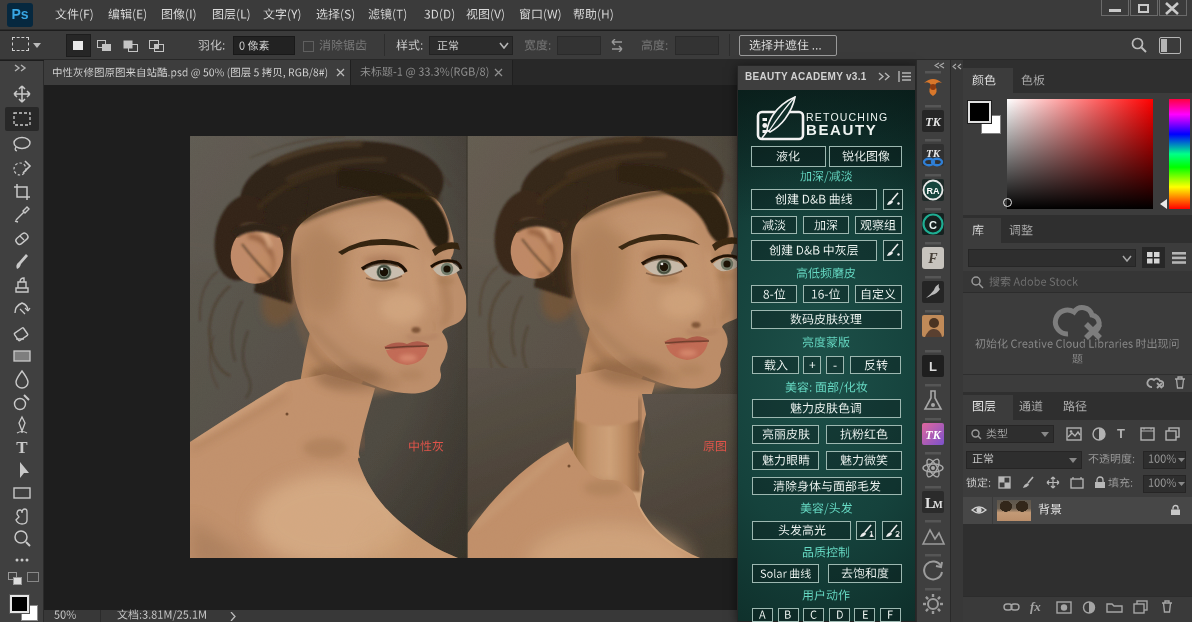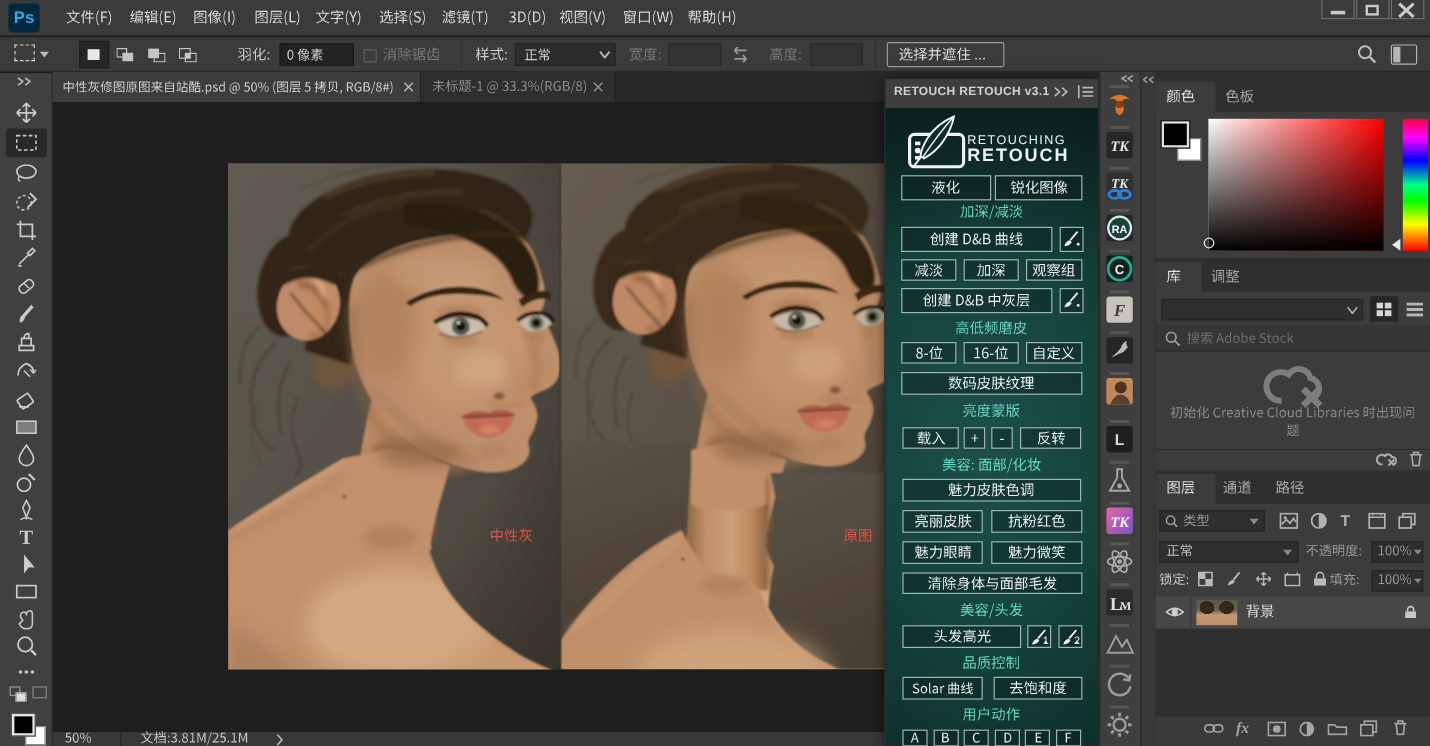--- a/index.html
+++ b/index.html
@@ -766,39 +766,39 @@
       <use href="#gr35" transform="translate(65.78,9.68) scale(0.22,-0.22)"></use>
       <use href="#gr2e" transform="translate(71.88,9.68) scale(0.22,-0.22)"></use>
       <use href="#gr31" transform="translate(74.94,9.68) scale(0.22,-0.22)"></use>
       <use href="#gr4d" transform="translate(81.05,9.68) scale(0.22,-0.22)"></use>
     </svg>
   </div>
 <svg style="position:absolute;left:230px;top:612px" width="6" height="9">
     <path d="M1 0 L5 4.5 L1 9" stroke="#bbb" stroke-width="1.3" fill="none"></path>
   </svg>
 <div style="position:absolute;left:737px;top:65px;width:179px;height:557px;background:#3e3e3e;box-shadow:0 2px 10px rgba(0,0,0,0.55);border:1px solid #262626"></div>
-<div style="position:absolute;left:745px;top:71px;font-size:10px;font-weight:bold;color:#d2d2d2;letter-spacing:0.3px">RETOUCH RETOUCH v3.1</div>
+<div style="position:absolute;left:745px;top:71px;font-size:10px;font-weight:bold;color:#d2d2d2;letter-spacing:0.3px">BEAUTY ACADEMY v3.1</div>
 <svg style="position:absolute;left:878px;top:72px" width="14" height="9">
     <path d="M1 1 L5 4.5 L1 8 M7 1 L11 4.5 L7 8" stroke="#b5b5b5" stroke-width="1.4" fill="none"></path>
   </svg>
 <svg style="position:absolute;left:898px;top:71px" width="14" height="11">
     <path d="M1 0 V11 M4 2 H13 M4 5.5 H13 M4 9 H13" stroke="#b5b5b5" stroke-width="1.4"></path>
   </svg>
 <div style="position:absolute;left:738px;top:90px;width:177px;height:531px;background:linear-gradient(180deg, rgba(6,16,14,0.5) 0%, rgba(6,16,14,0) 25%),radial-gradient(ellipse 150% 80% at 46% 52%, #1d5049 0%, #15423c 40%, #0a231f 88%)"></div>
 <svg style="position:absolute;left:755px;top:96px" width="52" height="46" viewBox="0 0 52 46">
 <rect x="3" y="16" width="45" height="27" rx="4" fill="none" stroke="#f2f2f2" stroke-width="2.6"></rect>
 <rect x="7.5" y="22" width="4.5" height="3" fill="#f2f2f2"></rect>
 <circle cx="9.8" cy="29.5" r="2.4" fill="#f2f2f2"></circle>
 <rect x="7.5" y="34" width="4.5" height="3" fill="#f2f2f2"></rect>
 <path d="M40,1 Q 26,7 18,19 Q 13,27 12,34 L 15,36 Q 24,31 30,23 Q 38,12 40,1 Z" fill="#0e2d28" stroke="#f2f2f2" stroke-width="1.6"></path>
 <path d="M40,1 Q 28,14 14,35" stroke="#f2f2f2" stroke-width="1.2" fill="none"></path>
 <path d="M13,34 L 7,42" stroke="#f2f2f2" stroke-width="1.6"></path>
 </svg>
 <div style="position:absolute;left:806px;top:111px;font-size:10.5px;color:#eef4f1;letter-spacing:1.2px;font-family:'Liberation Sans',sans-serif">RETOUCHING</div>
-<div style="position:absolute;left:806px;top:121px;font-size:15px;font-weight:bold;color:#eef4f1;letter-spacing:1.6px;font-family:'Liberation Sans',sans-serif">RETOUCH</div>
+<div style="position:absolute;left:806px;top:121px;font-size:15px;font-weight:bold;color:#eef4f1;letter-spacing:1.6px;font-family:'Liberation Sans',sans-serif">BEAUTY</div>
 <div style="border:1px solid #9db8b1;background:rgba(8,24,22,0.35);position:absolute;left:751px;top:146px;width:75px;height:21px"></div>
 <div style="position:absolute;left:776px;top:150px">
     <svg width="24" height="16" viewBox="0 0 24 16" fill="#eef4f1" style="display:block;overflow:visible">
       <use href="#gr6db2" transform="translate(0.0,10.56) scale(0.24,-0.24)"></use>
       <use href="#gr5316" transform="translate(12.0,10.56) scale(0.24,-0.24)"></use>
     </svg>
   </div>
 <div style="border:1px solid #9db8b1;background:rgba(8,24,22,0.35);position:absolute;left:829px;top:146px;width:73px;height:21px"></div>
 <div style="position:absolute;left:842px;top:150px">
     <svg width="48" height="16" viewBox="0 0 48 16" fill="#eef4f1" style="display:block;overflow:visible">

